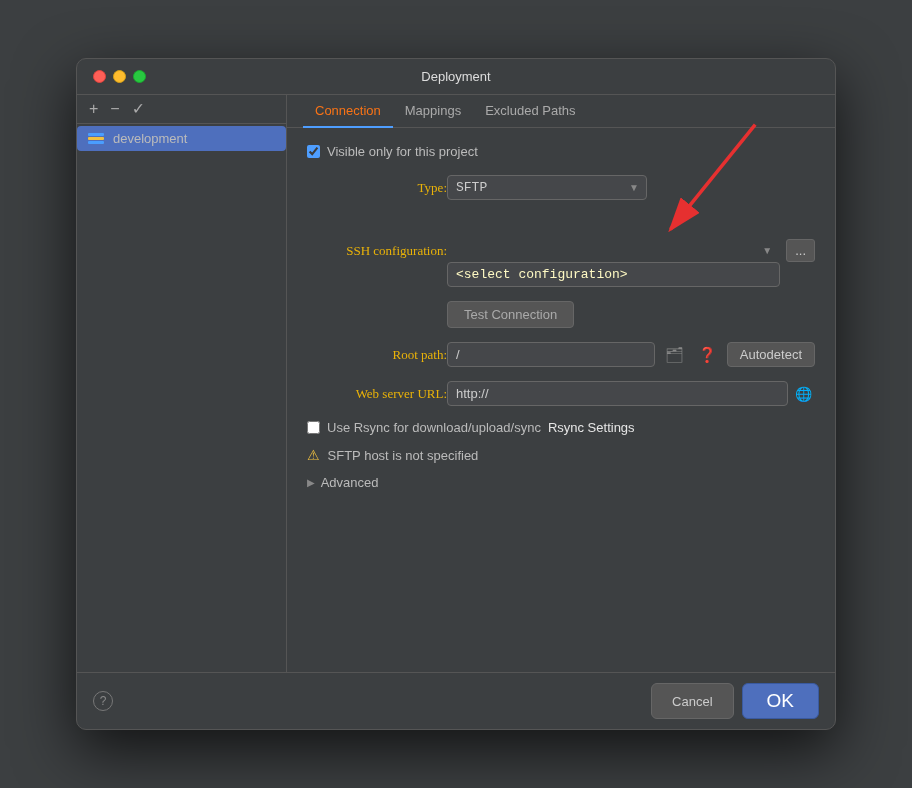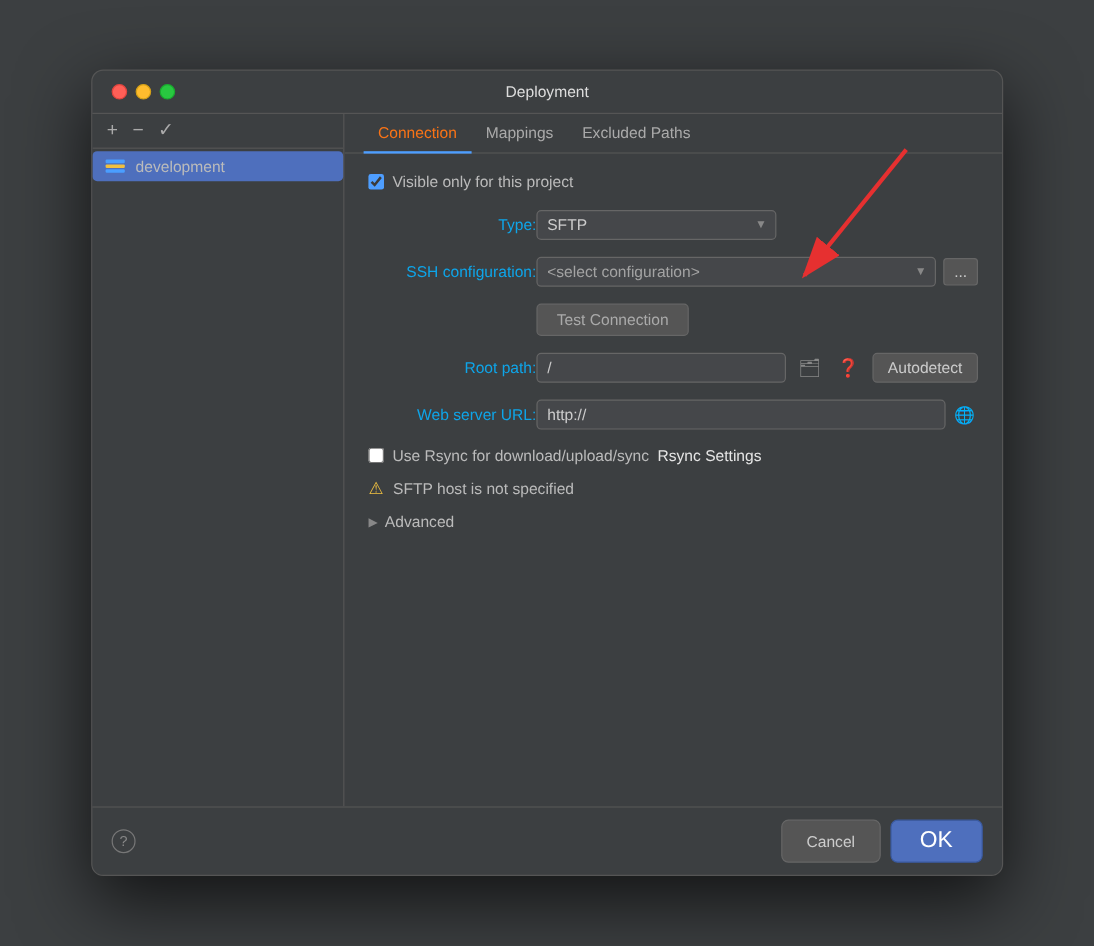--- a/index.html
+++ b/index.html
@@ -191,24 +191,25 @@
     }
 
     input[type="checkbox"] {
       width: 13px;
       height: 13px;
       accent-color: #4e9eff;
       cursor: pointer;
     }
 
     .form-label {
-      color: #0ea5e9;
+      color: #eab308;
       font-size: 13px;
       text-align: right;
       flex-shrink: 0;
+      font-family: Liberation Serif, serif;
     }
 
     .type-label { width: 140px; }
     .ssh-label { width: 140px; }
     .root-label { width: 140px; }
     .web-label { width: 140px; }
 
     .form-control-group {
       display: flex;
       align-items: center;
@@ -225,20 +226,21 @@
       padding: 4px 8px;
       outline: none;
     }
 
     select {
       appearance: none;
       -webkit-appearance: none;
       padding-right: 24px;
       position: relative;
       cursor: pointer;
+      font-family: Liberation Mono, monospace;
     }
 
     .select-wrapper {
       position: relative;
       display: flex;
       align-items: center;
     }
 
     .select-arrow {
       position: absolute;
@@ -486,21 +488,21 @@
               </select>
               <span class="select-arrow">▼</span>
             </div>
           </div>
         </div>
 
         <div class="form-row">
           <span class="form-label ssh-label">SSH configuration:</span>
           <div class="form-control-group">
             <div class="select-wrapper" style="flex:1;">
-              <select class="ssh-config-input" style="width:100%; color:#a3a3a3;">
+              <select class="ssh-config-input" style="width:100%; color:#fef9c3;margin-top:48px;">
                 <option value="">&lt;select configuration&gt;</option>
               </select>
               <span class="select-arrow">▼</span>
             </div>
             <button class="btn-ellipsis">...</button>
           </div>
         </div>
 
         <div>
           <button class="btn-test">Test Connection</button>

